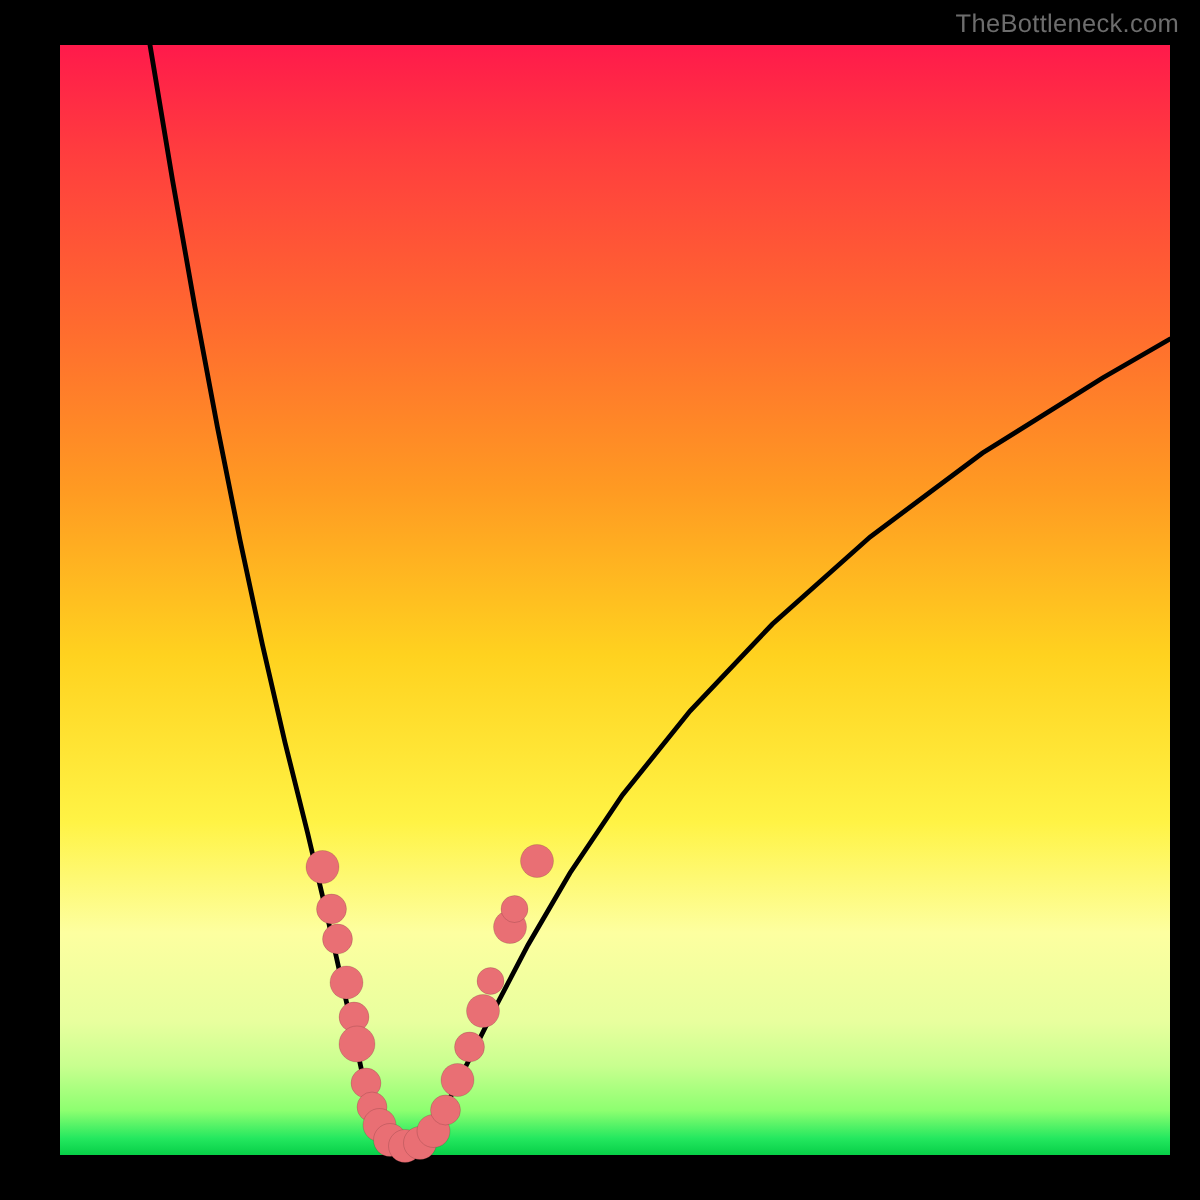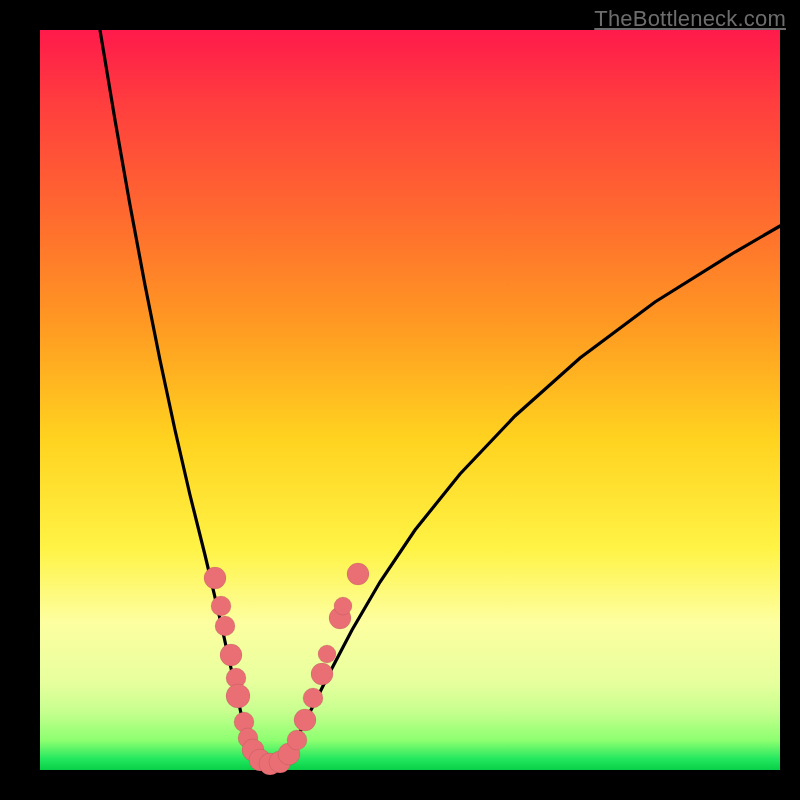--- a/index.html
+++ b/index.html
@@ -40,25 +40,24 @@
       #8dff70 96%,
       #24e85f 98.5%,
       #07cf47 100%
     );
   }
   .watermark {
     position: absolute;
     top: 6px;
     right: 14px;
     color: #6d6d6d;
-    font-size: 22px;
+    font-size: 17px;
     font-weight: 500;
     letter-spacing: 0.2px;
     user-select: none;
-    text-decoration: underline;
   }
   svg.curve {
     position: absolute;
     left: 0;
     top: 0;
     width: 740px;
     height: 740px;
     overflow: visible;
   }
   .curve-path {

